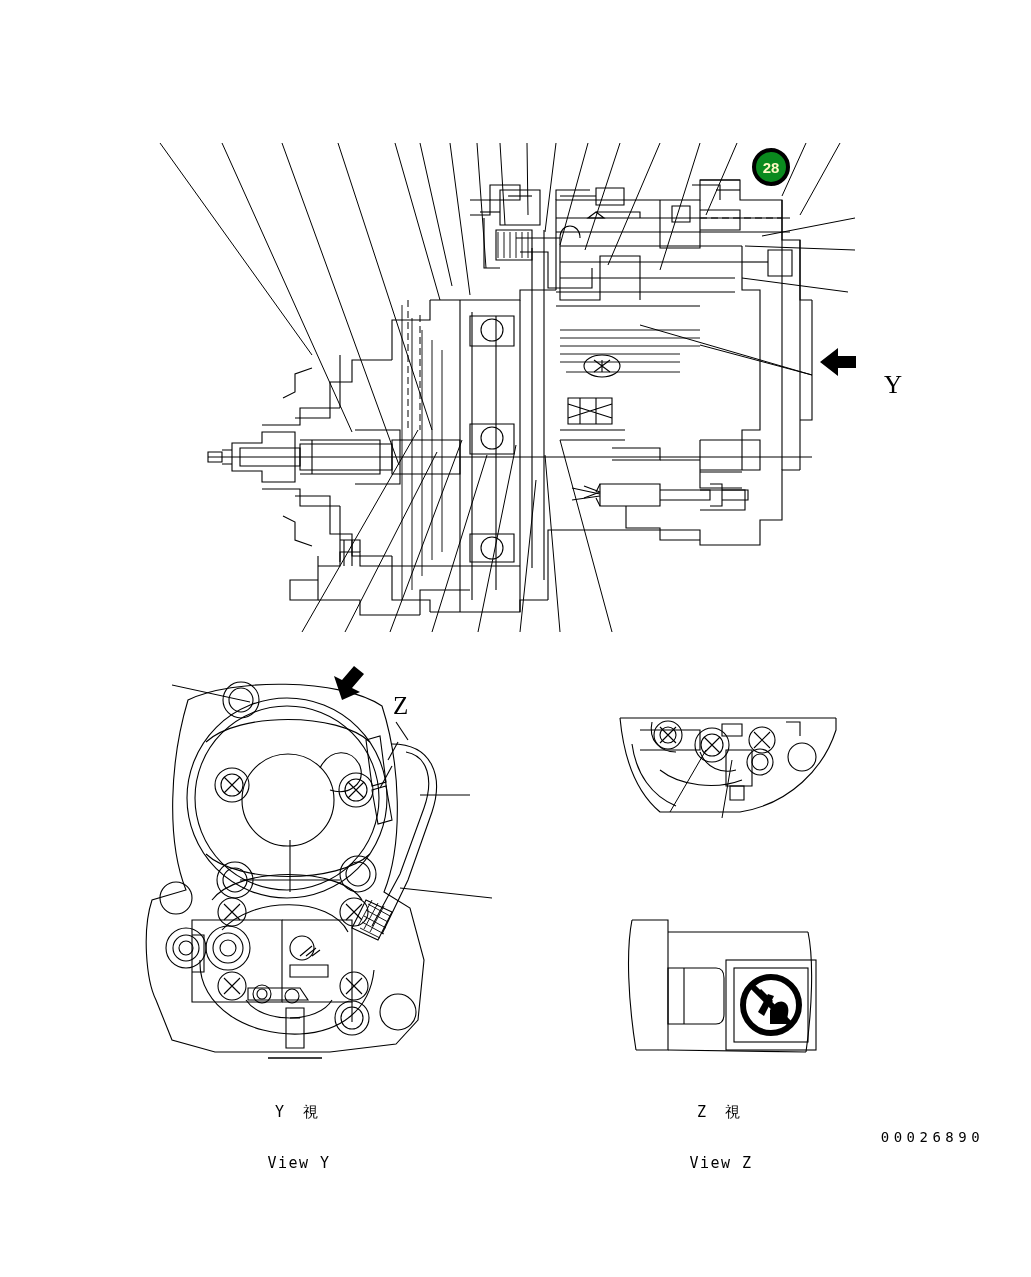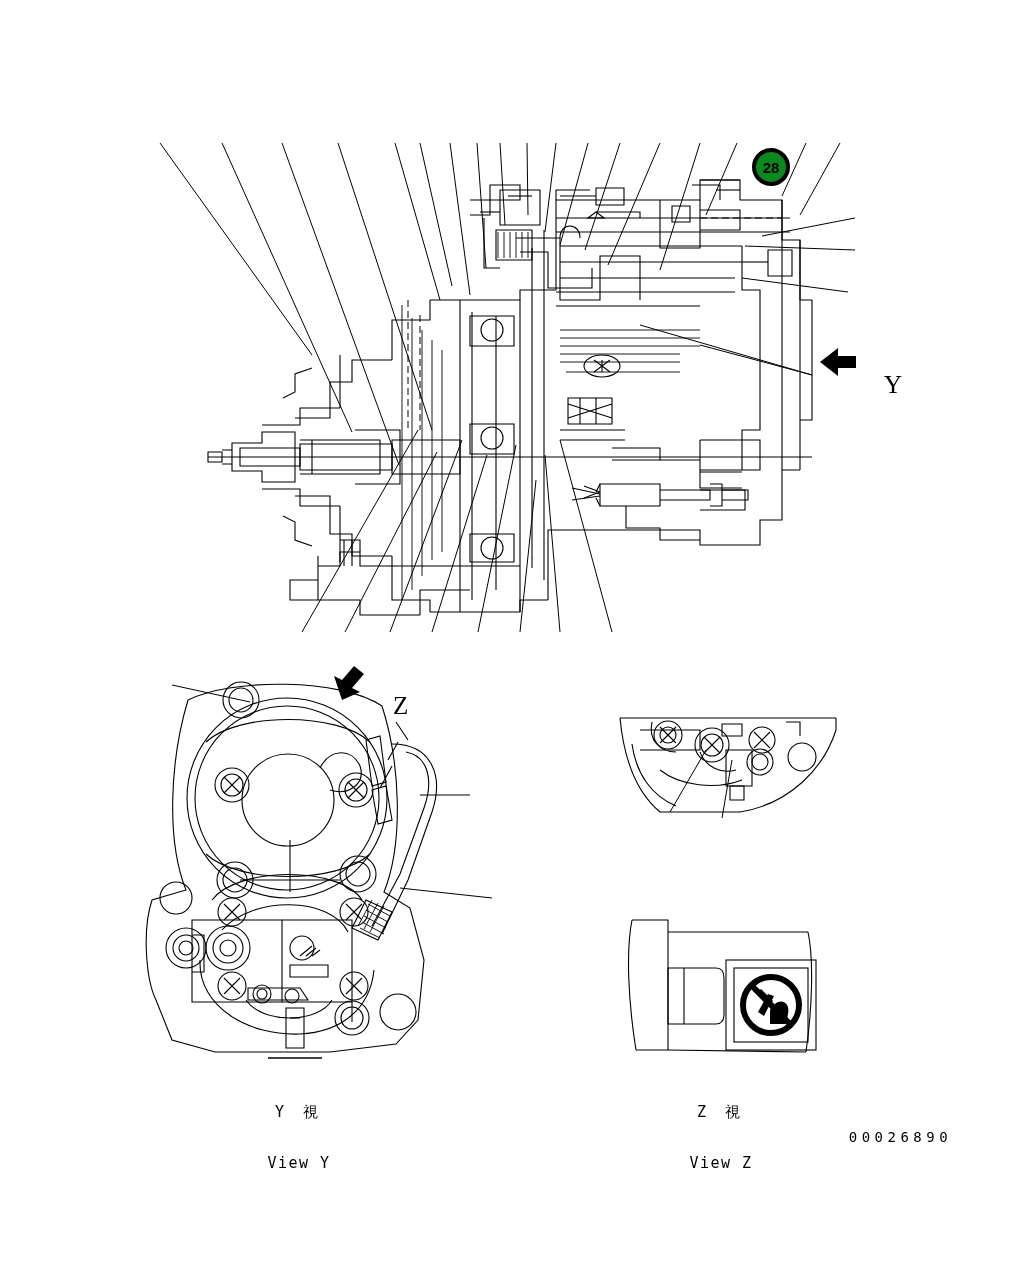--- a/index.html
+++ b/index.html
@@ -58,21 +58,21 @@
     letter-spacing: 4.5px;
   }
   .badge {
     position: absolute;
     width: 38px;
     height: 38px;
     border-radius: 50%;
     background: #0a8a1e;
     border: 4px solid #000;
     box-sizing: border-box;
-    color: #000000;
+    color: #fef9c3;
     font-family: "Liberation Sans", sans-serif;
     font-size: 15px;
     font-weight: bold;
     display: flex;
     align-items: center;
     justify-content: center;
     line-height: 1;
   }
 </style>
 </head>
@@ -504,17 +504,17 @@
   <div class="overlay-text caption" style="left:666px; top:1070px; width:110px;">
     <span class="cap-jp">Z 視</span>
     <span class="cap-en">View Z</span>
   </div>
 
   <div class="overlay-text caption" style="left:244px; top:1070px; width:110px;">
     <span class="cap-jp">Y 視</span>
     <span class="cap-en">View Y</span>
   </div>
 
-  <div class="overlay-text drawing-number" style="left:797px; top:1113px;">
+  <div class="overlay-text drawing-number" style="left:829px; top:1113px;">
     <span>00026890</span>
   </div>
 
 </div>
 
 </body></html>

